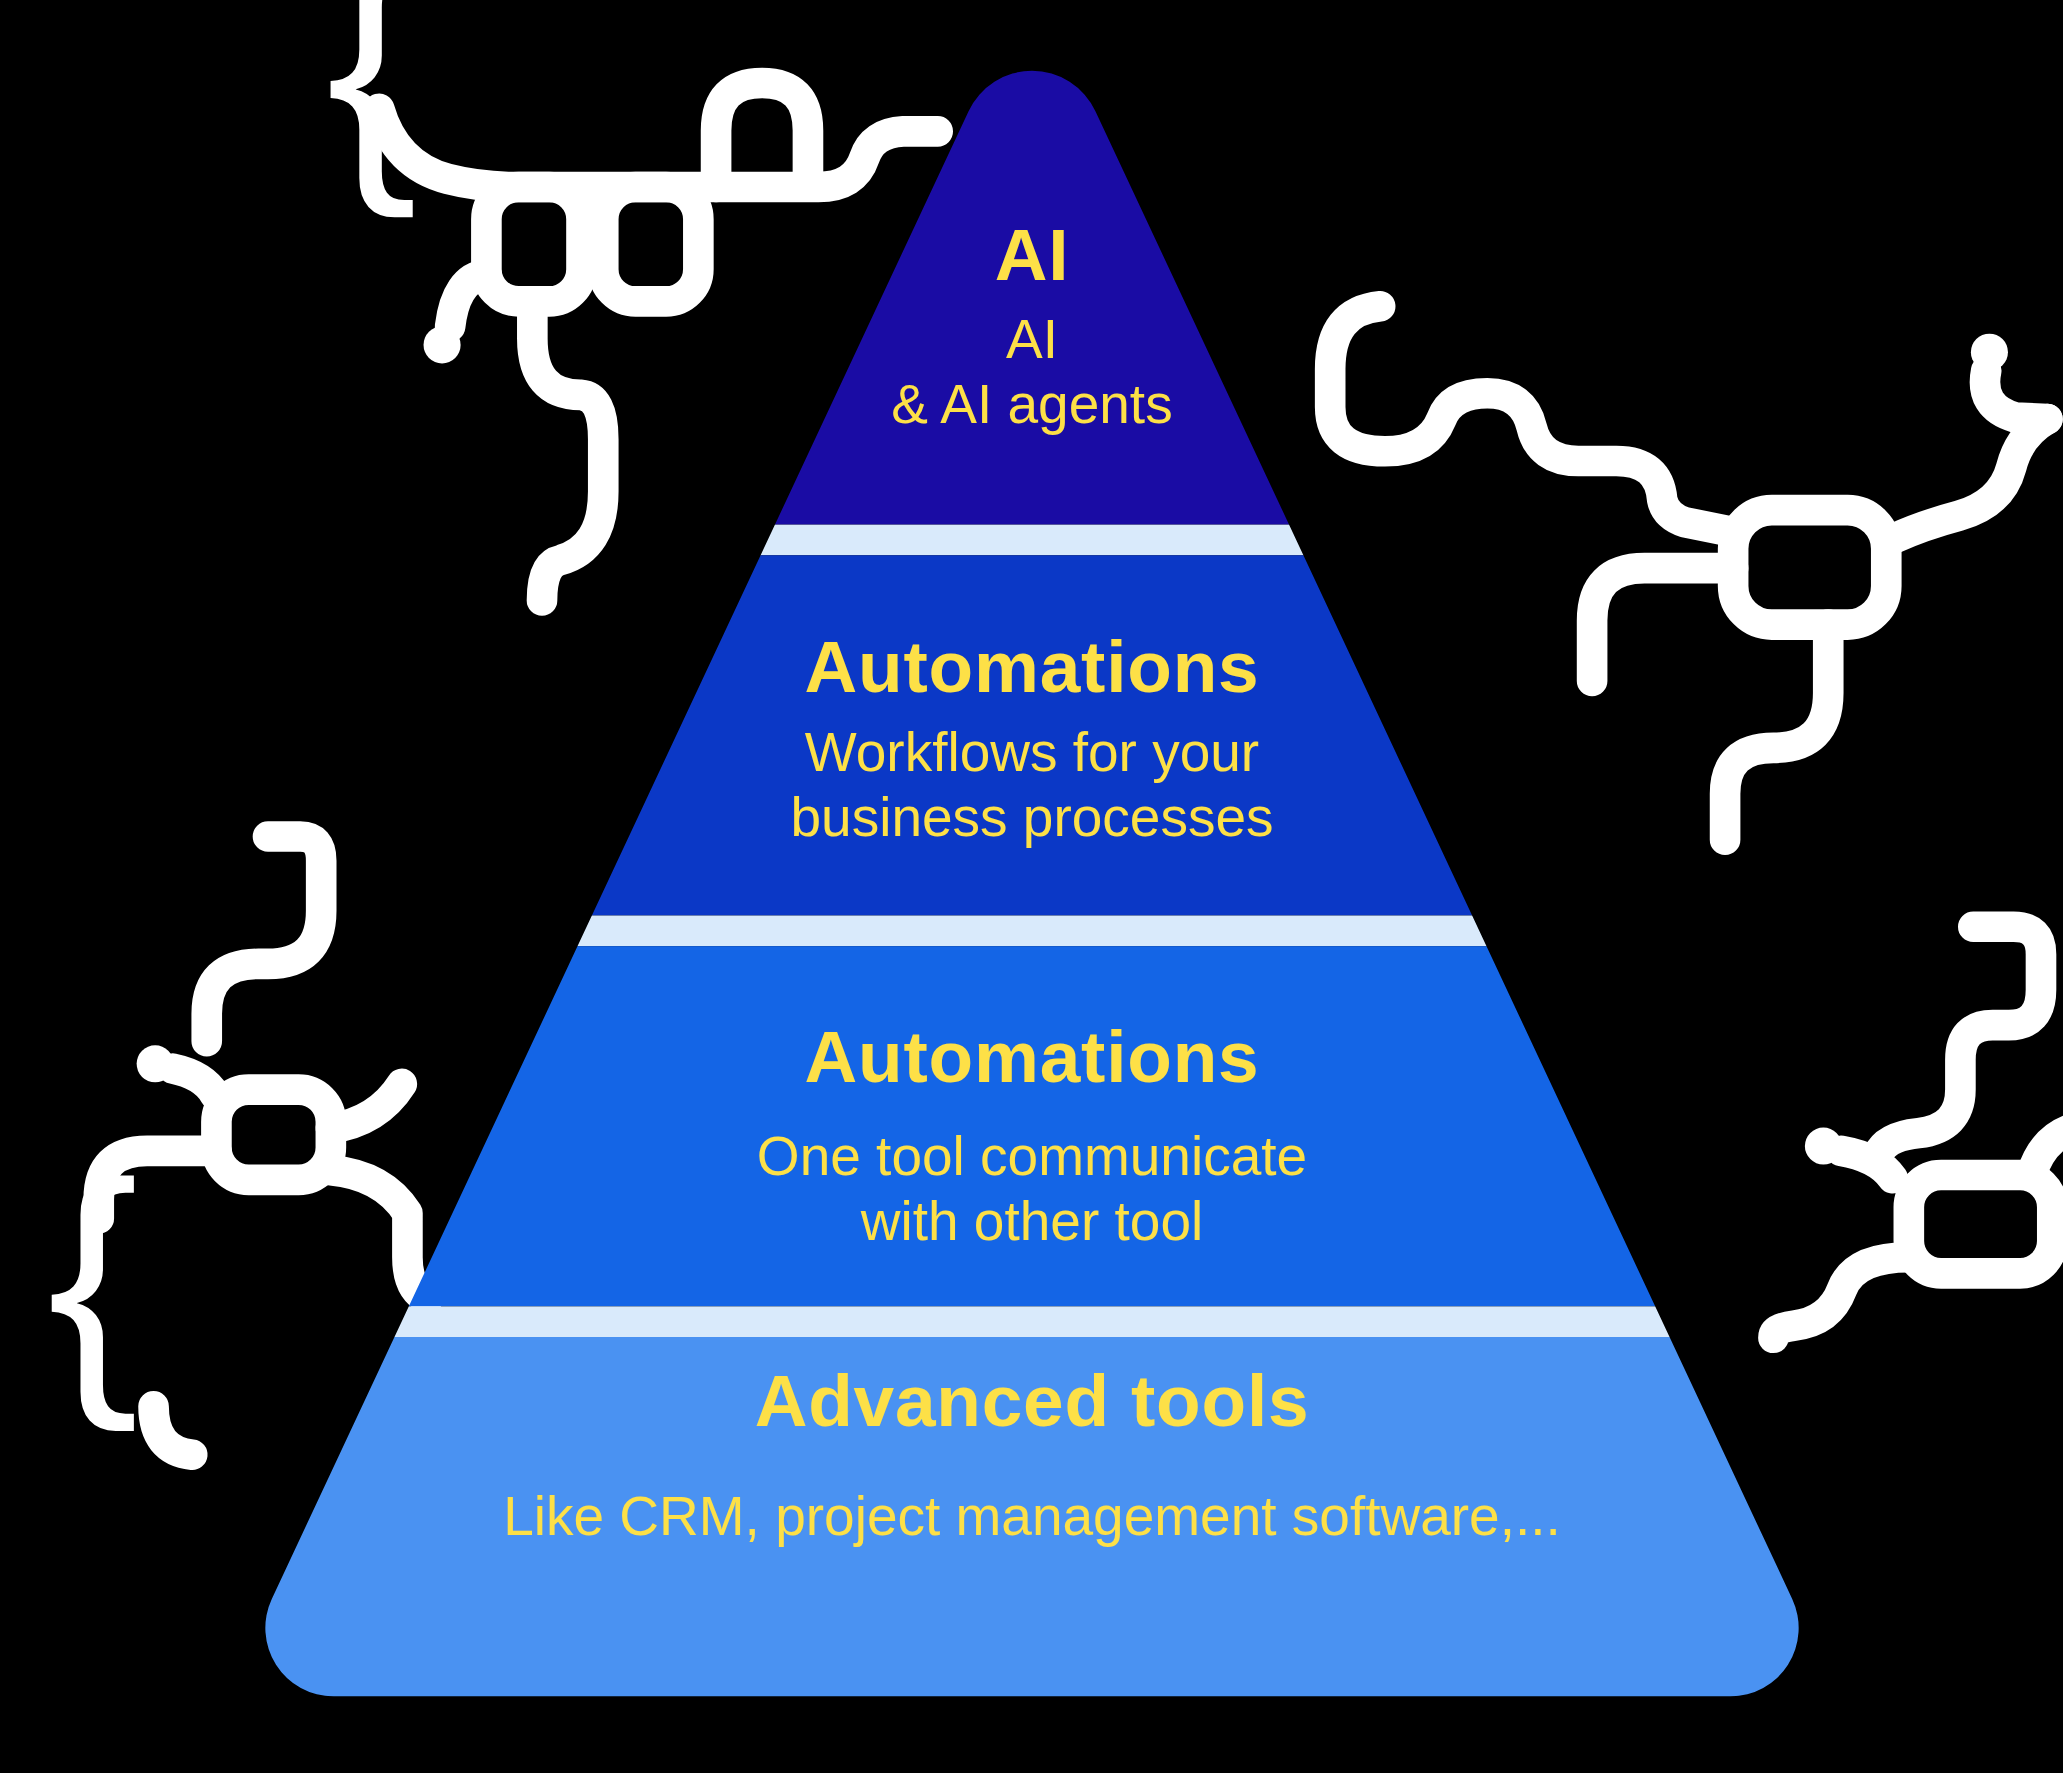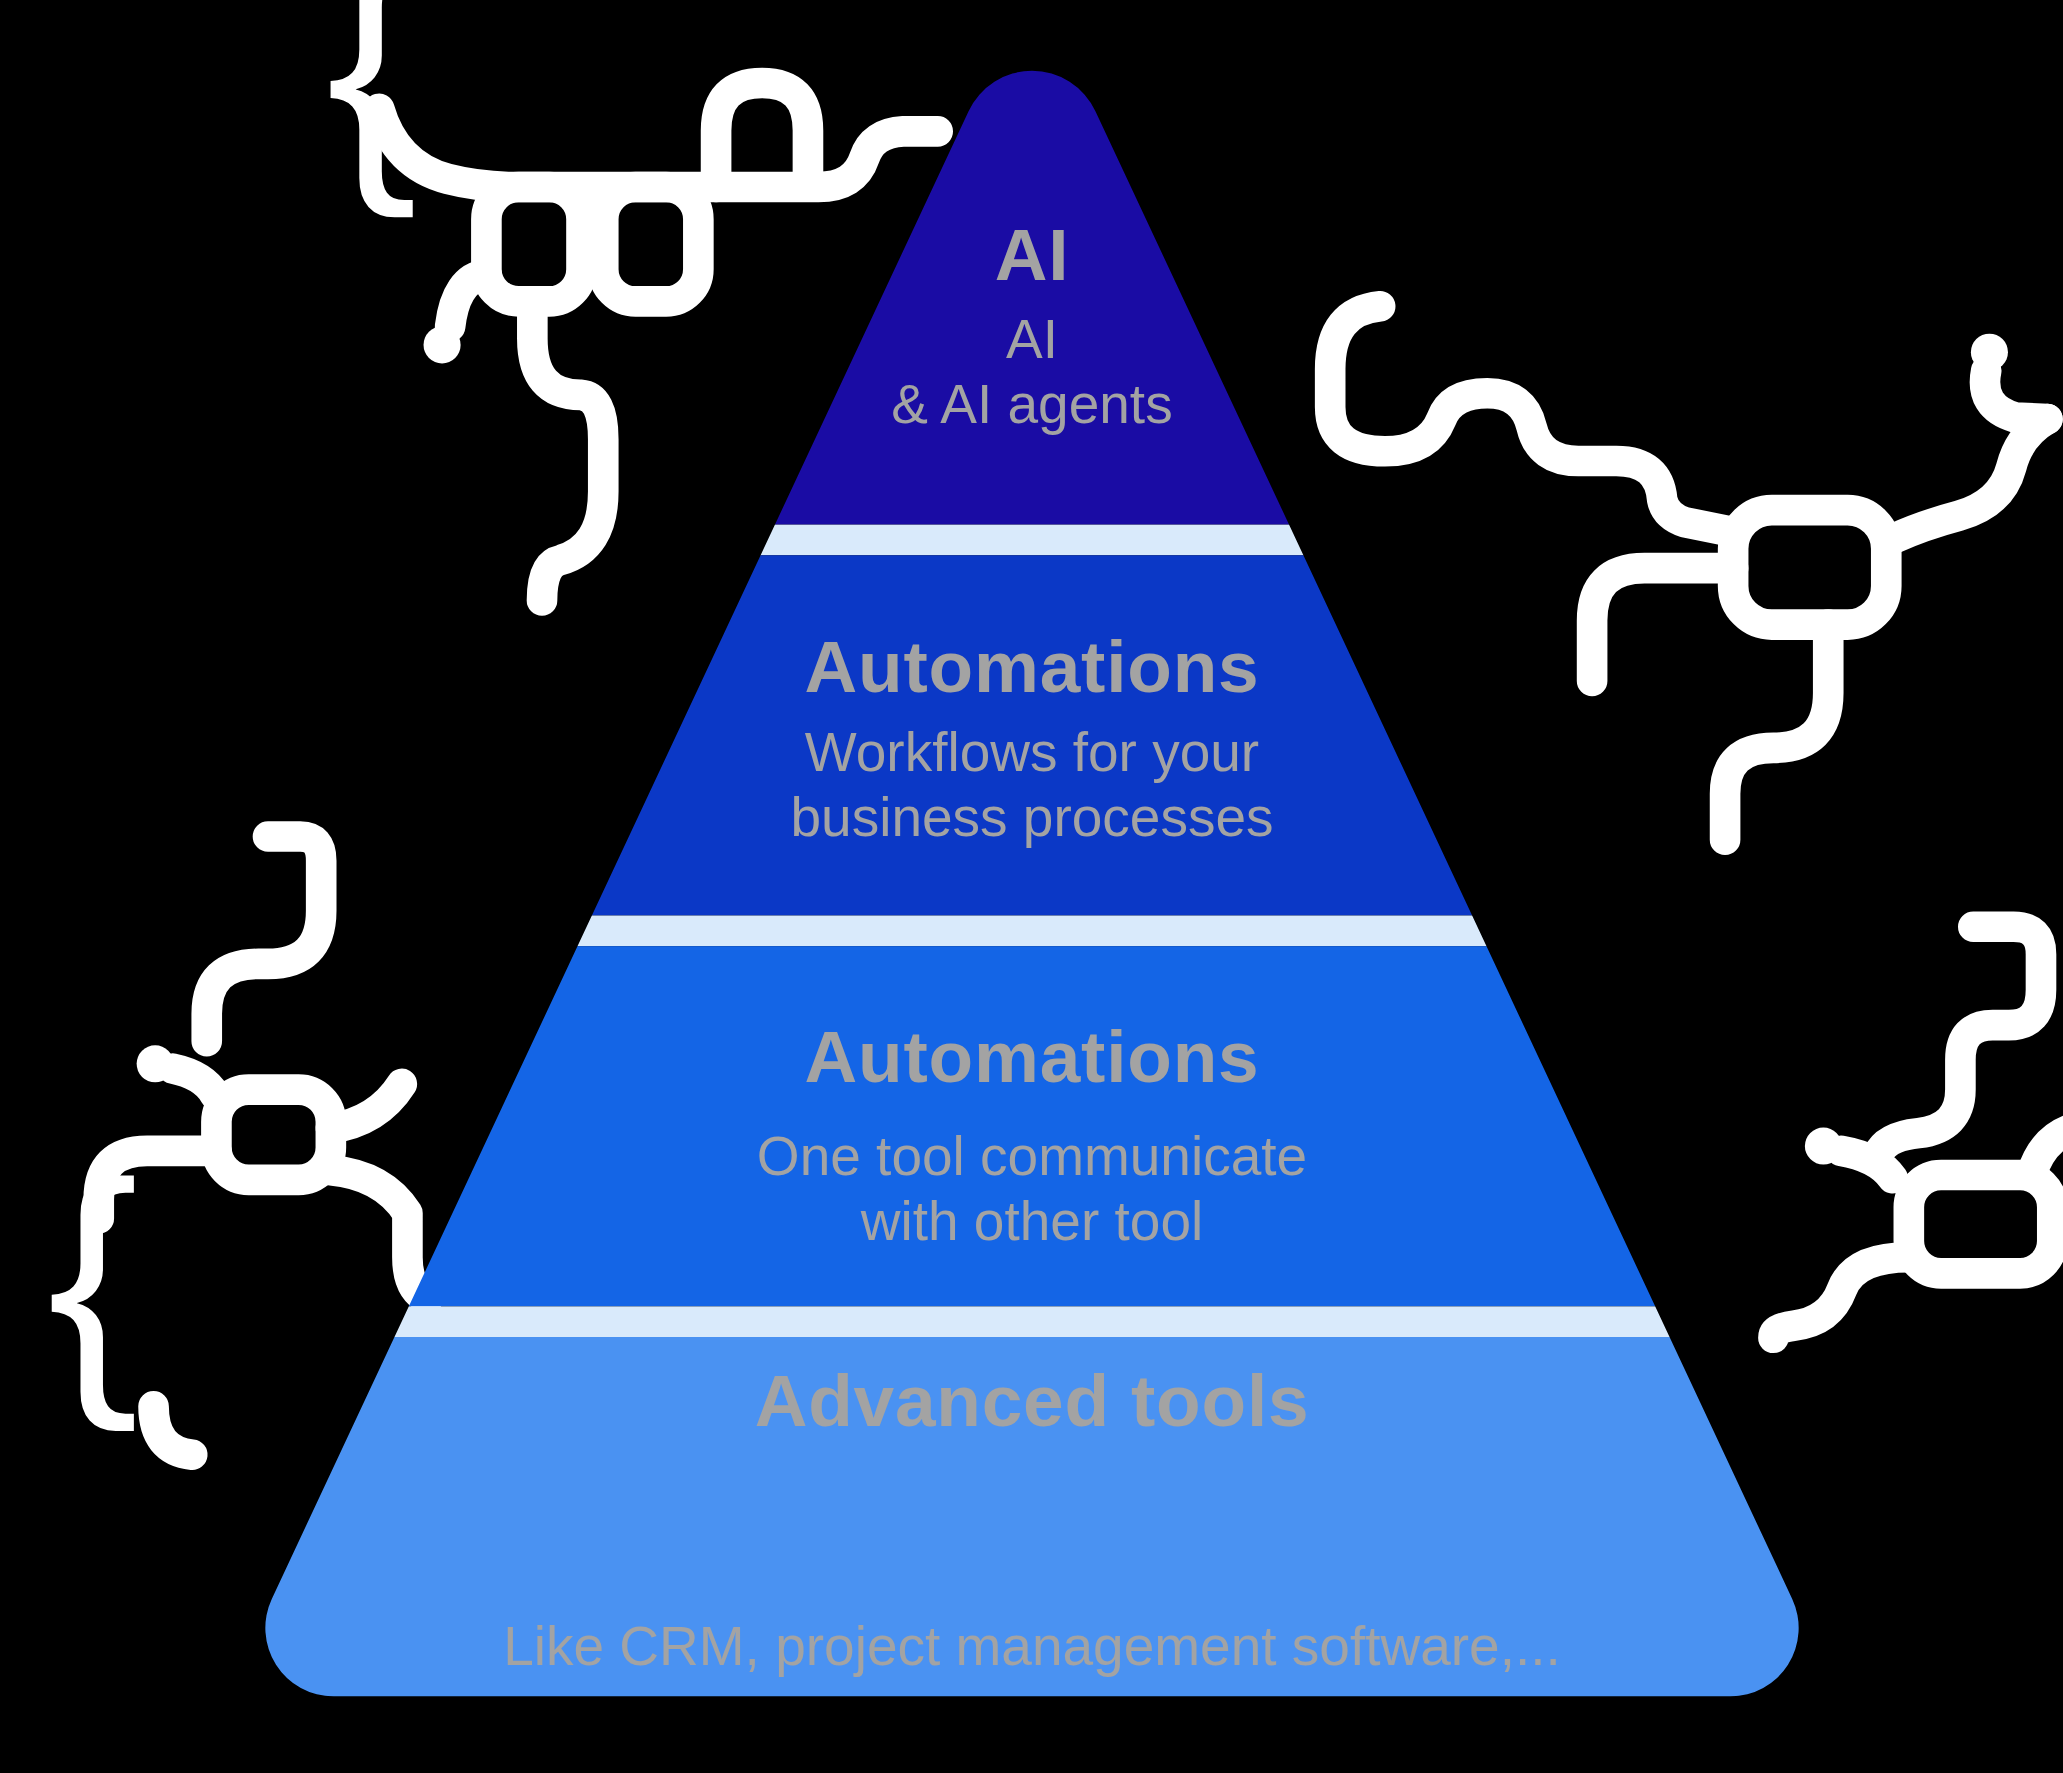--- a/index.html
+++ b/index.html
@@ -18,21 +18,21 @@
   .layer {
     position: absolute;
     inset: 0;
   }
   .txt {
     position: absolute;
     left: 1032px;
     transform: translateX(-50%);
     width: 1532px;
     text-align: center;
-    color: #a3a3a3;
+    color: #fde047;
     white-space: pre-line;
   }
   .title {
     font-weight: 700;
     font-size: 73px;
     line-height: 1;
     letter-spacing: 0.8px;
   }
   .subtitle {
     font-weight: 400;
@@ -117,16 +117,16 @@
 
   <div class="txt title" style="top: 630px;">Automations</div>
   <div class="txt subtitle" style="top: 720px;">Workflows for your
 business processes</div>
 
   <div class="txt title" style="top: 1020px;">Automations</div>
   <div class="txt subtitle" style="top: 1116px; margin-top: 8px;">One tool communicate
 with other tool</div>
 
   <div class="txt title" style="top: 1364px;">Advanced tools</div>
-  <div class="txt subtitle" style="top: 1614px;">Like CRM, project management software,...</div>
+  <div class="txt subtitle" style="top: 1484px;">Like CRM, project management software,...</div>
 
 </div>
 
 
 </body></html>

